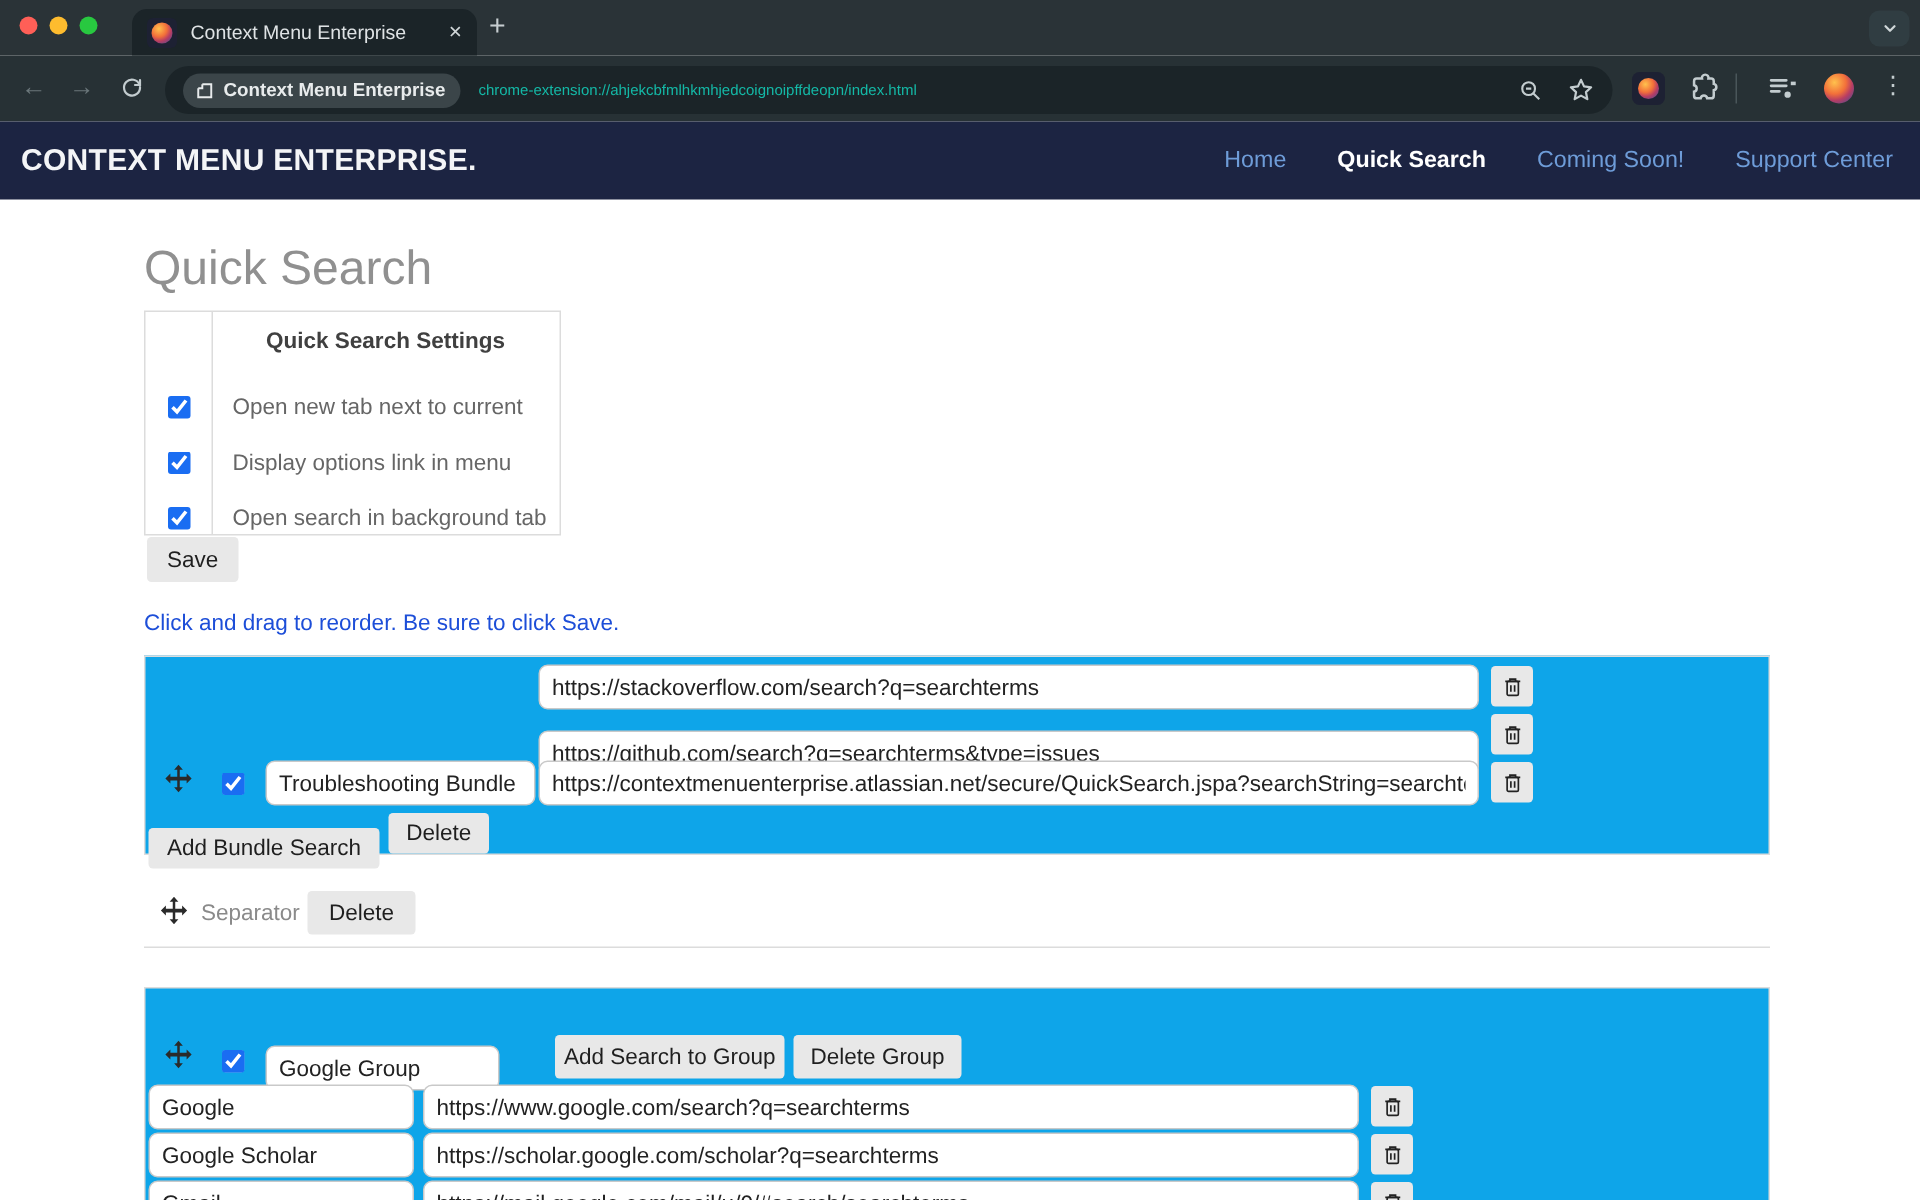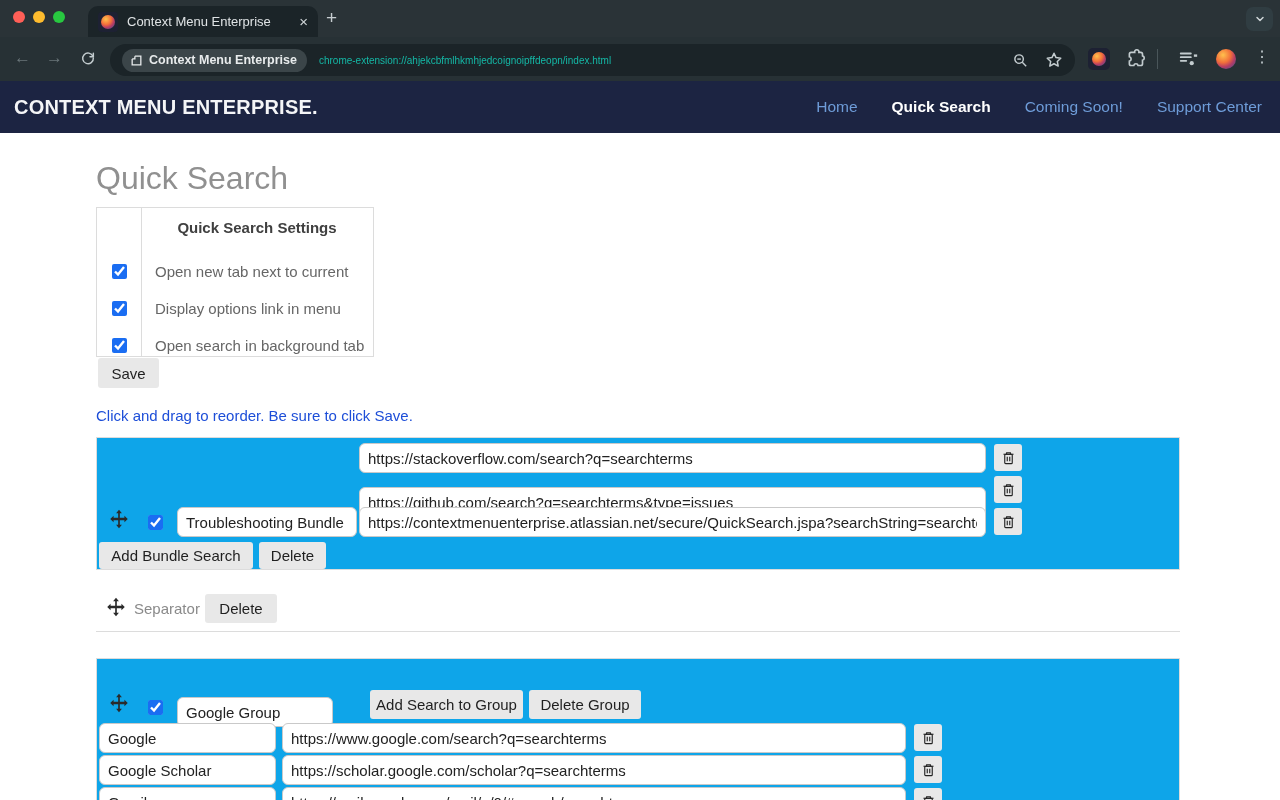--- a/index.html
+++ b/index.html
@@ -81,21 +81,21 @@
   .move { position:absolute; width:20px; height:20px; }
 
   
   .b-url0 { left:262px; top:5px;  width:627px; }
   .b-url1 { left:262px; top:37px; width:627px;margin-top:12px; }
   .b-url2 { left:262px; top:69px; width:627px; }
   .b-tr0 { left:897px; top:6px; } .b-tr1 { left:897px; top:38px; } .b-tr2 { left:897px; top:70px; }
   .b-move { left:12px; top:71px; }
   .b-check { position:absolute; left:51px; top:77px; }
   .b-name { left:80px; top:69px; width:180px; }
-  .b-add { left:2px; top:104px; width:154px; height:27px; }
+  .b-add { left:2px; top:114px; width:154px; height:27px; }
   .b-del { left:162px; top:104px; width:67px; height:27px; }
 
   
   .sep-move { left:106px; top:597px; }
   .sep-label { position:absolute; left:134px; top:600px; font-size:15px; color:#8a8a8a; }
   .sep-del { left:205px; top:594px; width:72px; height:29px; }
   .hr { position:absolute; left:96px; top:631px; width:1084px; height:1px; background:#dcdcdc; }
 
   
   .g-move { left:12px; top:34px; }

